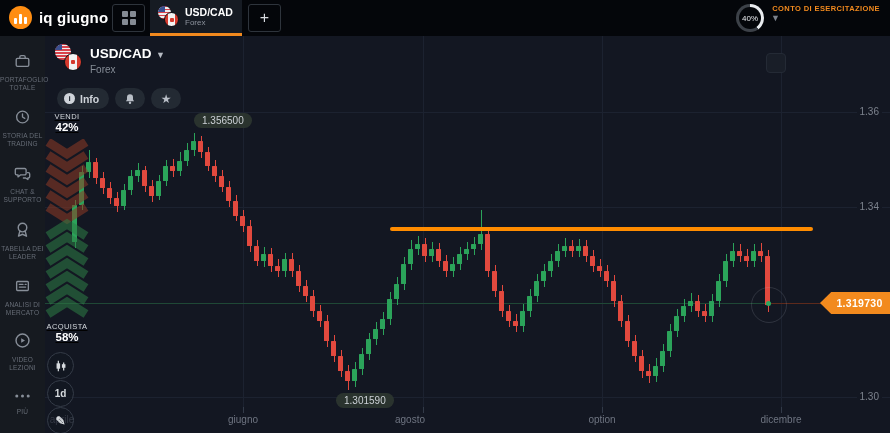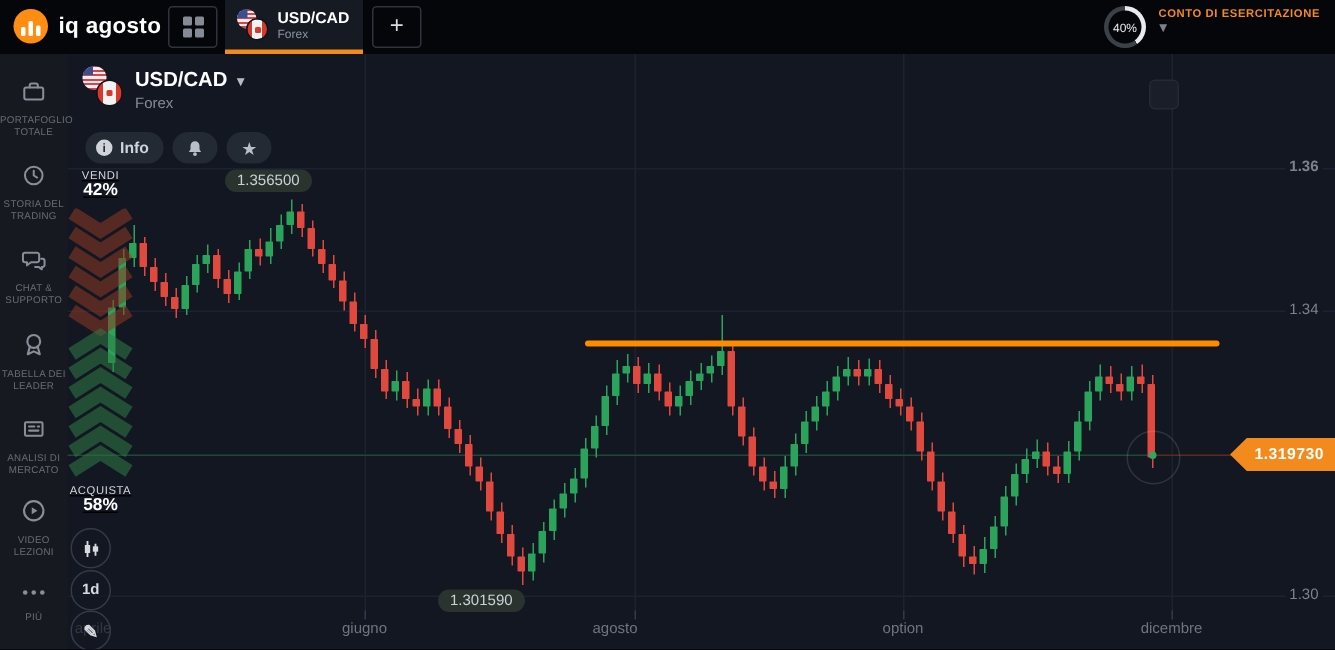--- a/index.html
+++ b/index.html
@@ -86,39 +86,39 @@
   .xlabel{position:absolute;top:414px;transform:translateX(-50%);color:#6e7481;font-size:10px;z-index:2;}
   .candles{position:absolute;inset:0;z-index:3;}
   .wick{position:absolute;width:1px;}
   .cbody{position:absolute;width:5px;border-radius:.5px;}
   .resline{position:absolute;height:4px;border-radius:2px;background:#ff8c00;z-index:5;}
   .curline-a{position:absolute;height:1px;background:#1f4836;z-index:2;}
   .curline-b{position:absolute;height:1px;background:#5d2a1c;z-index:4;}
   .pulse{position:absolute;width:34px;height:34px;border-radius:50%;border:1px solid rgba(190,200,210,.16);z-index:4;}
   .pdot{position:absolute;width:5px;height:5px;border-radius:50%;background:#2fa75f;z-index:5;}
   .pricepill{position:absolute;background:rgba(44,54,48,.92);color:#ccd1d6;font-size:10px;padding:2px 8px;
-             border-radius:9px;z-index:6;}
+             border-radius:9px;z-index:6;margin-left:44px;}
   .pill-high{left:150px;top:113px;}
   .pill-low{left:292px;top:393px;}
   .pricetag{position:absolute;left:820px;top:292px;width:70px;height:22px;background:#f28a1e;
             clip-path:polygon(0 50%,16% 0,100% 0,100% 100%,16% 100%);display:flex;align-items:center;
             justify-content:center;padding-left:9px;box-sizing:border-box;color:#fff;font-size:10.5px;
             font-weight:700;letter-spacing:.3px;z-index:7;}
 </style>
 </head>
 <body>
 
 <div class="app">
 
   <div id="chart-layer">
     <div class="pricepill pill-high">1.356500</div>
     <div class="pricepill pill-low">1.301590</div>
     <div class="pricetag">1.319730</div>
   <div class="hgrid" style="top: 112px;"></div>
-      <div class="ylabel" style="top: 106px; font-weight: bold;">1.36</div>
+      <div class="ylabel" style="top: 106px;">1.36</div>
       <div class="hgrid" style="top: 207px;"></div>
       <div class="ylabel" style="top: 201px;">1.34</div>
       <div class="hgrid" style="top: 397px;"></div>
       <div class="ylabel" style="top: 391px;">1.30</div>
       <div class="xlabel" style="left: 62px;">aprile</div>
       <div class="vgrid" style="left: 243px;"></div>
       <div class="xtick" style="left: 243px;"></div>
       <div class="xlabel" style="left: 243px;">giugno</div>
       <div class="vgrid" style="left: 423px;"></div>
       <div class="xtick" style="left: 423px;"></div>
@@ -466,21 +466,21 @@
     </div>
   </div>
 
   <div class="topbar">
     <div class="logo">
       <span class="logo-mark">
           <i></i>
           <i></i>
           <i></i>
         </span>
-      <span class="logo-text">iq agosto</span>
+      <span class="logo-text">iq giugno</span>
     </div>
     <div class="tb-btn grid-btn">
       <span class="grid-glyph">
           <b></b>
           <b></b>
           <b></b>
           <b></b>
         </span>
     </div>
     <div class="tab">

